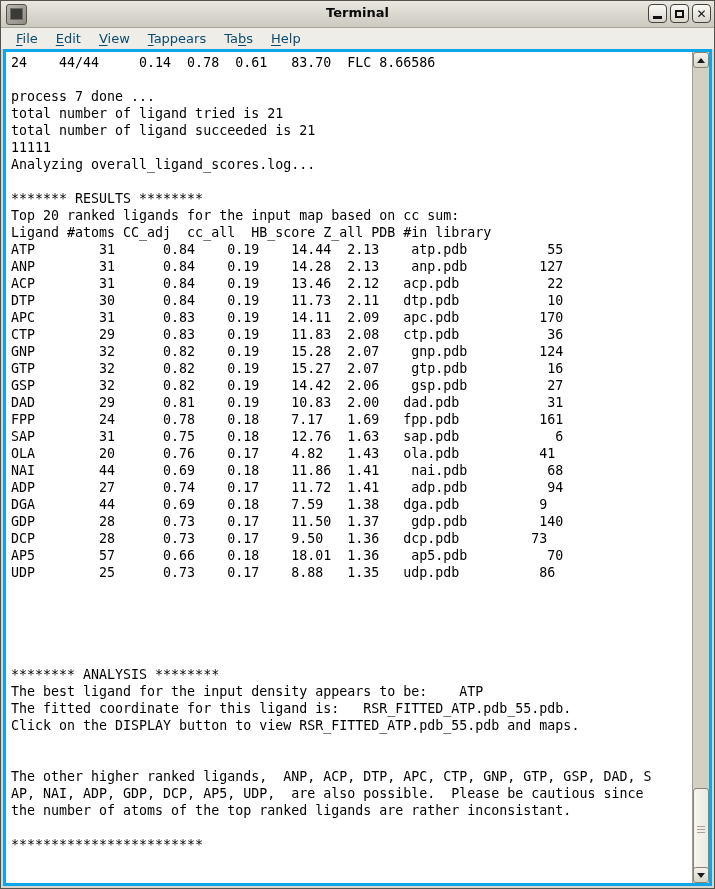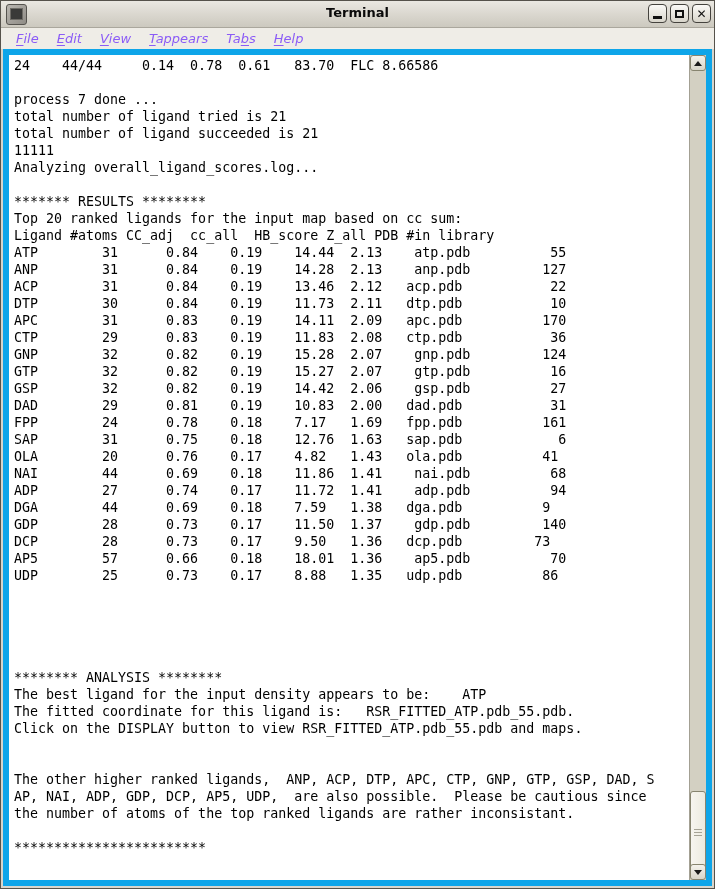--- a/index.html
+++ b/index.html
@@ -40,28 +40,28 @@
   .g-min{width:9px;height:3px;background:#111;margin-top:8px;}
   .g-max{width:9px;height:8px;box-sizing:border-box;border:2px solid #111;background:transparent;}
   .g-close{font-size:12px;font-weight:bold;color:#111;line-height:1;}
   
   .menubar{
     position:absolute;left:0;top:27px;right:0;height:21px;
     background:#efede7;
     display:flex;align-items:center;padding-left:6px;box-sizing:border-box;
   }
   .menu-item{
-    font-size:13px;color:#8b5cf6;padding:2px 9px;white-space:nowrap;cursor:default;font-style:italic;
+    font-size:13px;color:#0c4a6e;padding:2px 9px;white-space:nowrap;cursor:default;
   }
   .mn{text-decoration:underline;text-underline-offset:2px;}
   
   .term-frame{
     position:absolute;left:2px;right:2px;top:48px;bottom:2px;
     background:#ffffff;
-    border:6px solid #0ea5e9;
+    border:3px solid #0ea5e9;
     box-sizing:border-box;
   }
   .term-screen{
     position:absolute;left:0;top:0;right:17px;bottom:0;overflow:hidden;background:#fff;
   }
   .term-screen pre{
     margin:0;padding:2px 0 0 5px;
     font-family:"DejaVu Sans Mono", "Liberation Mono", monospace;
     font-size:13.3px;line-height:17px;color:#000;
     white-space:pre;

